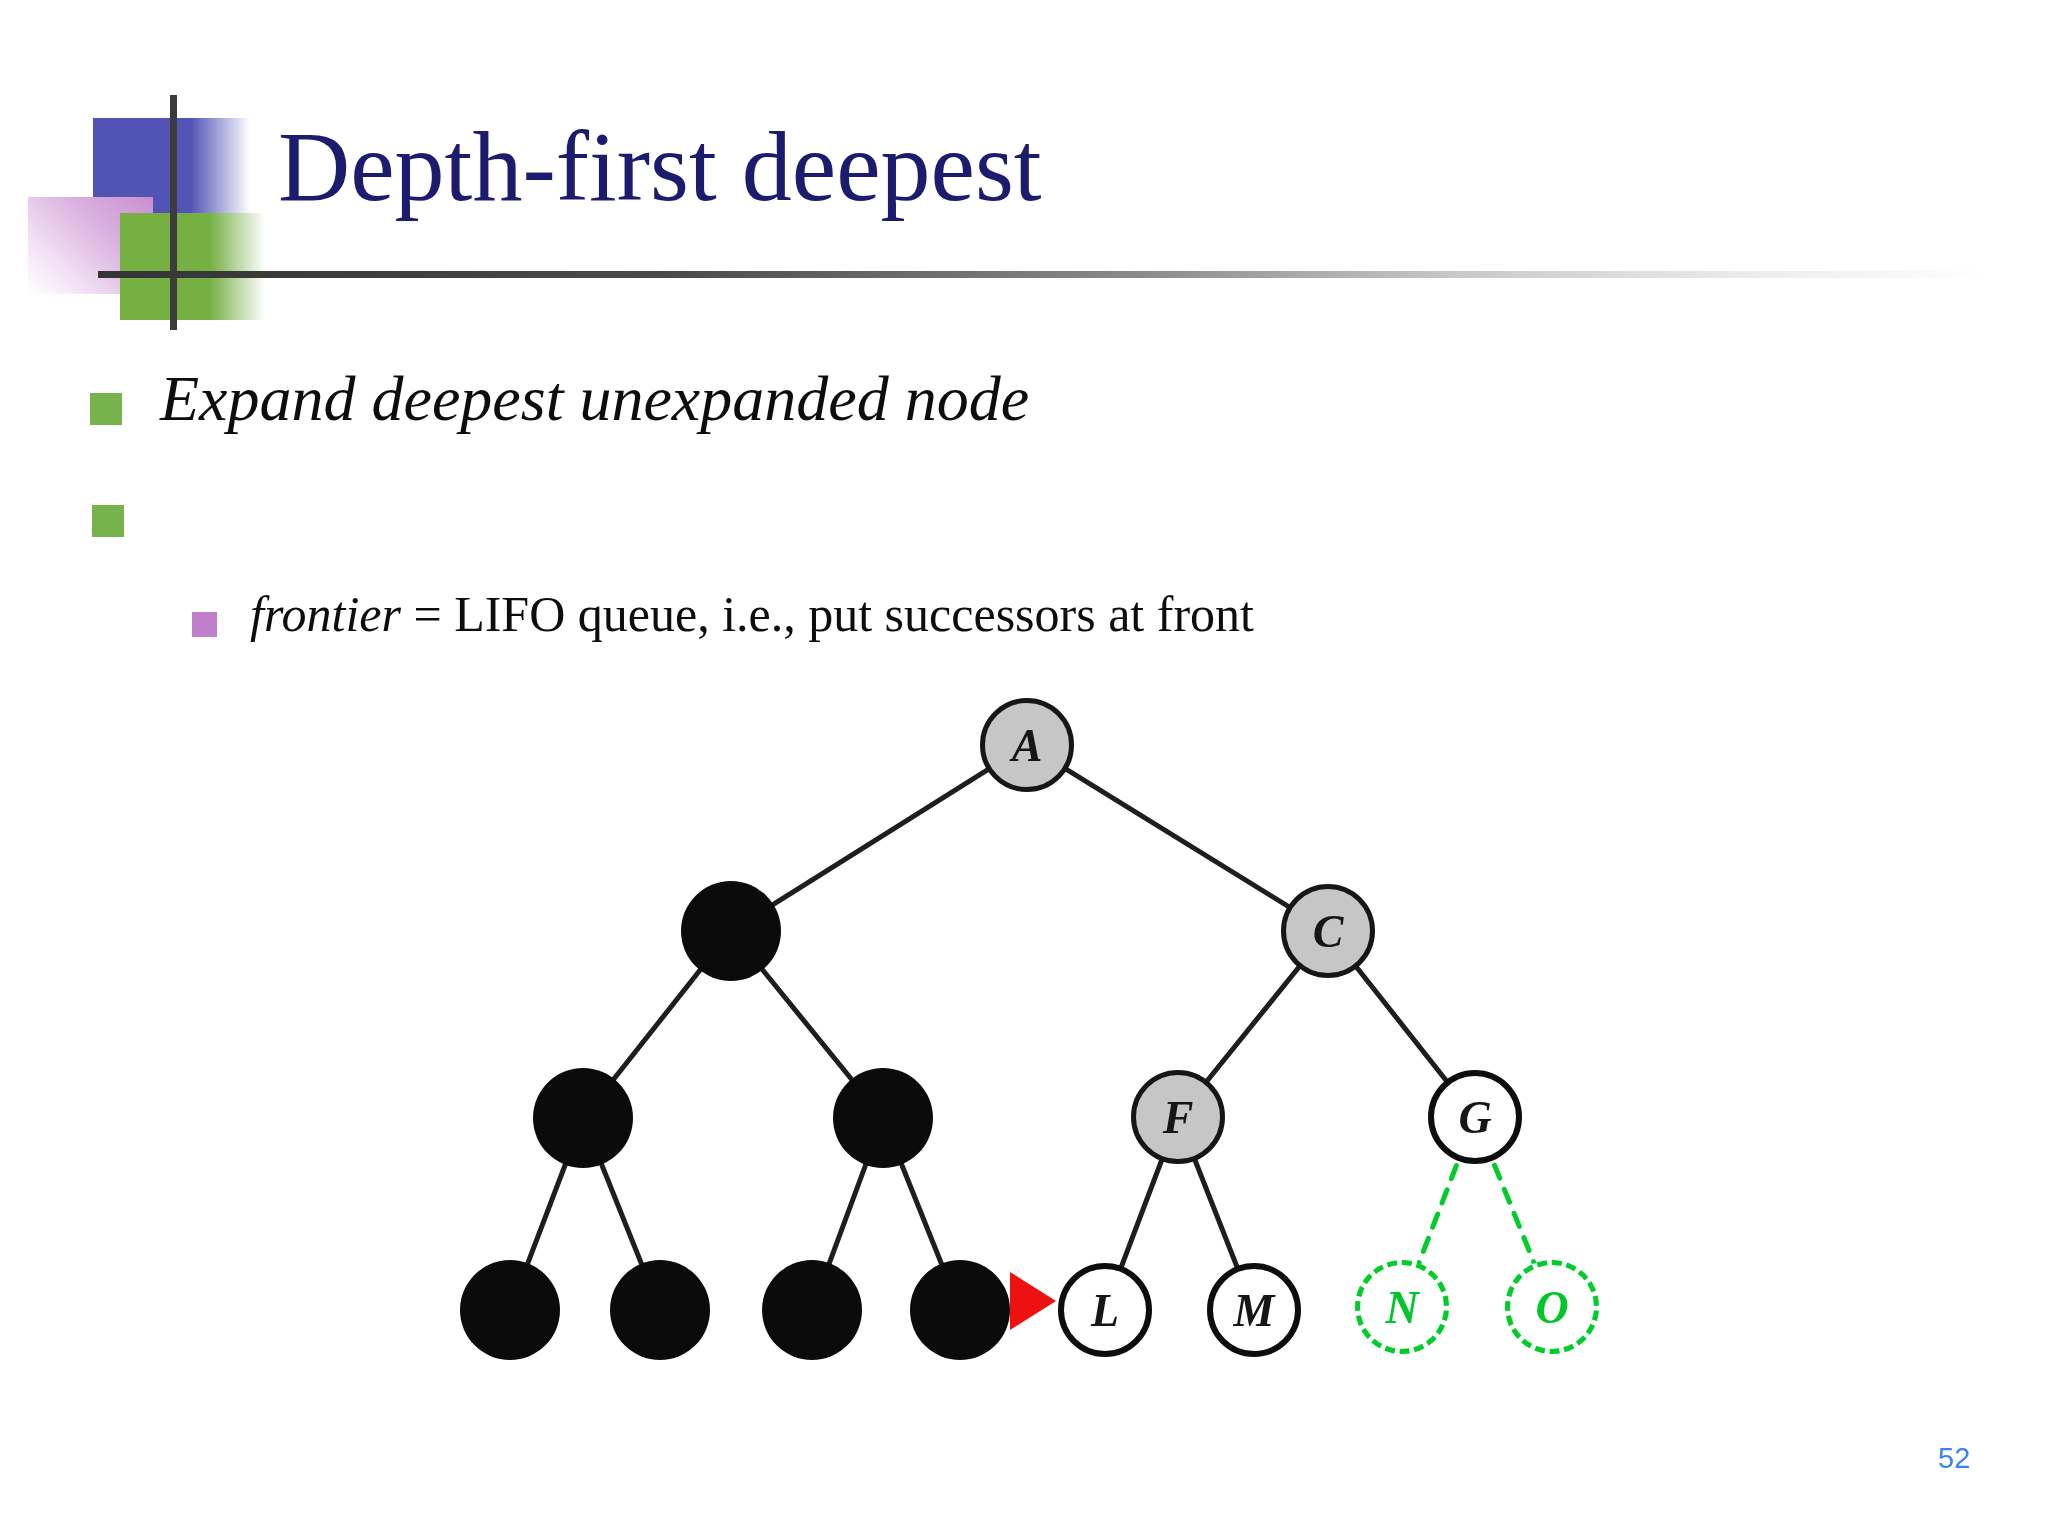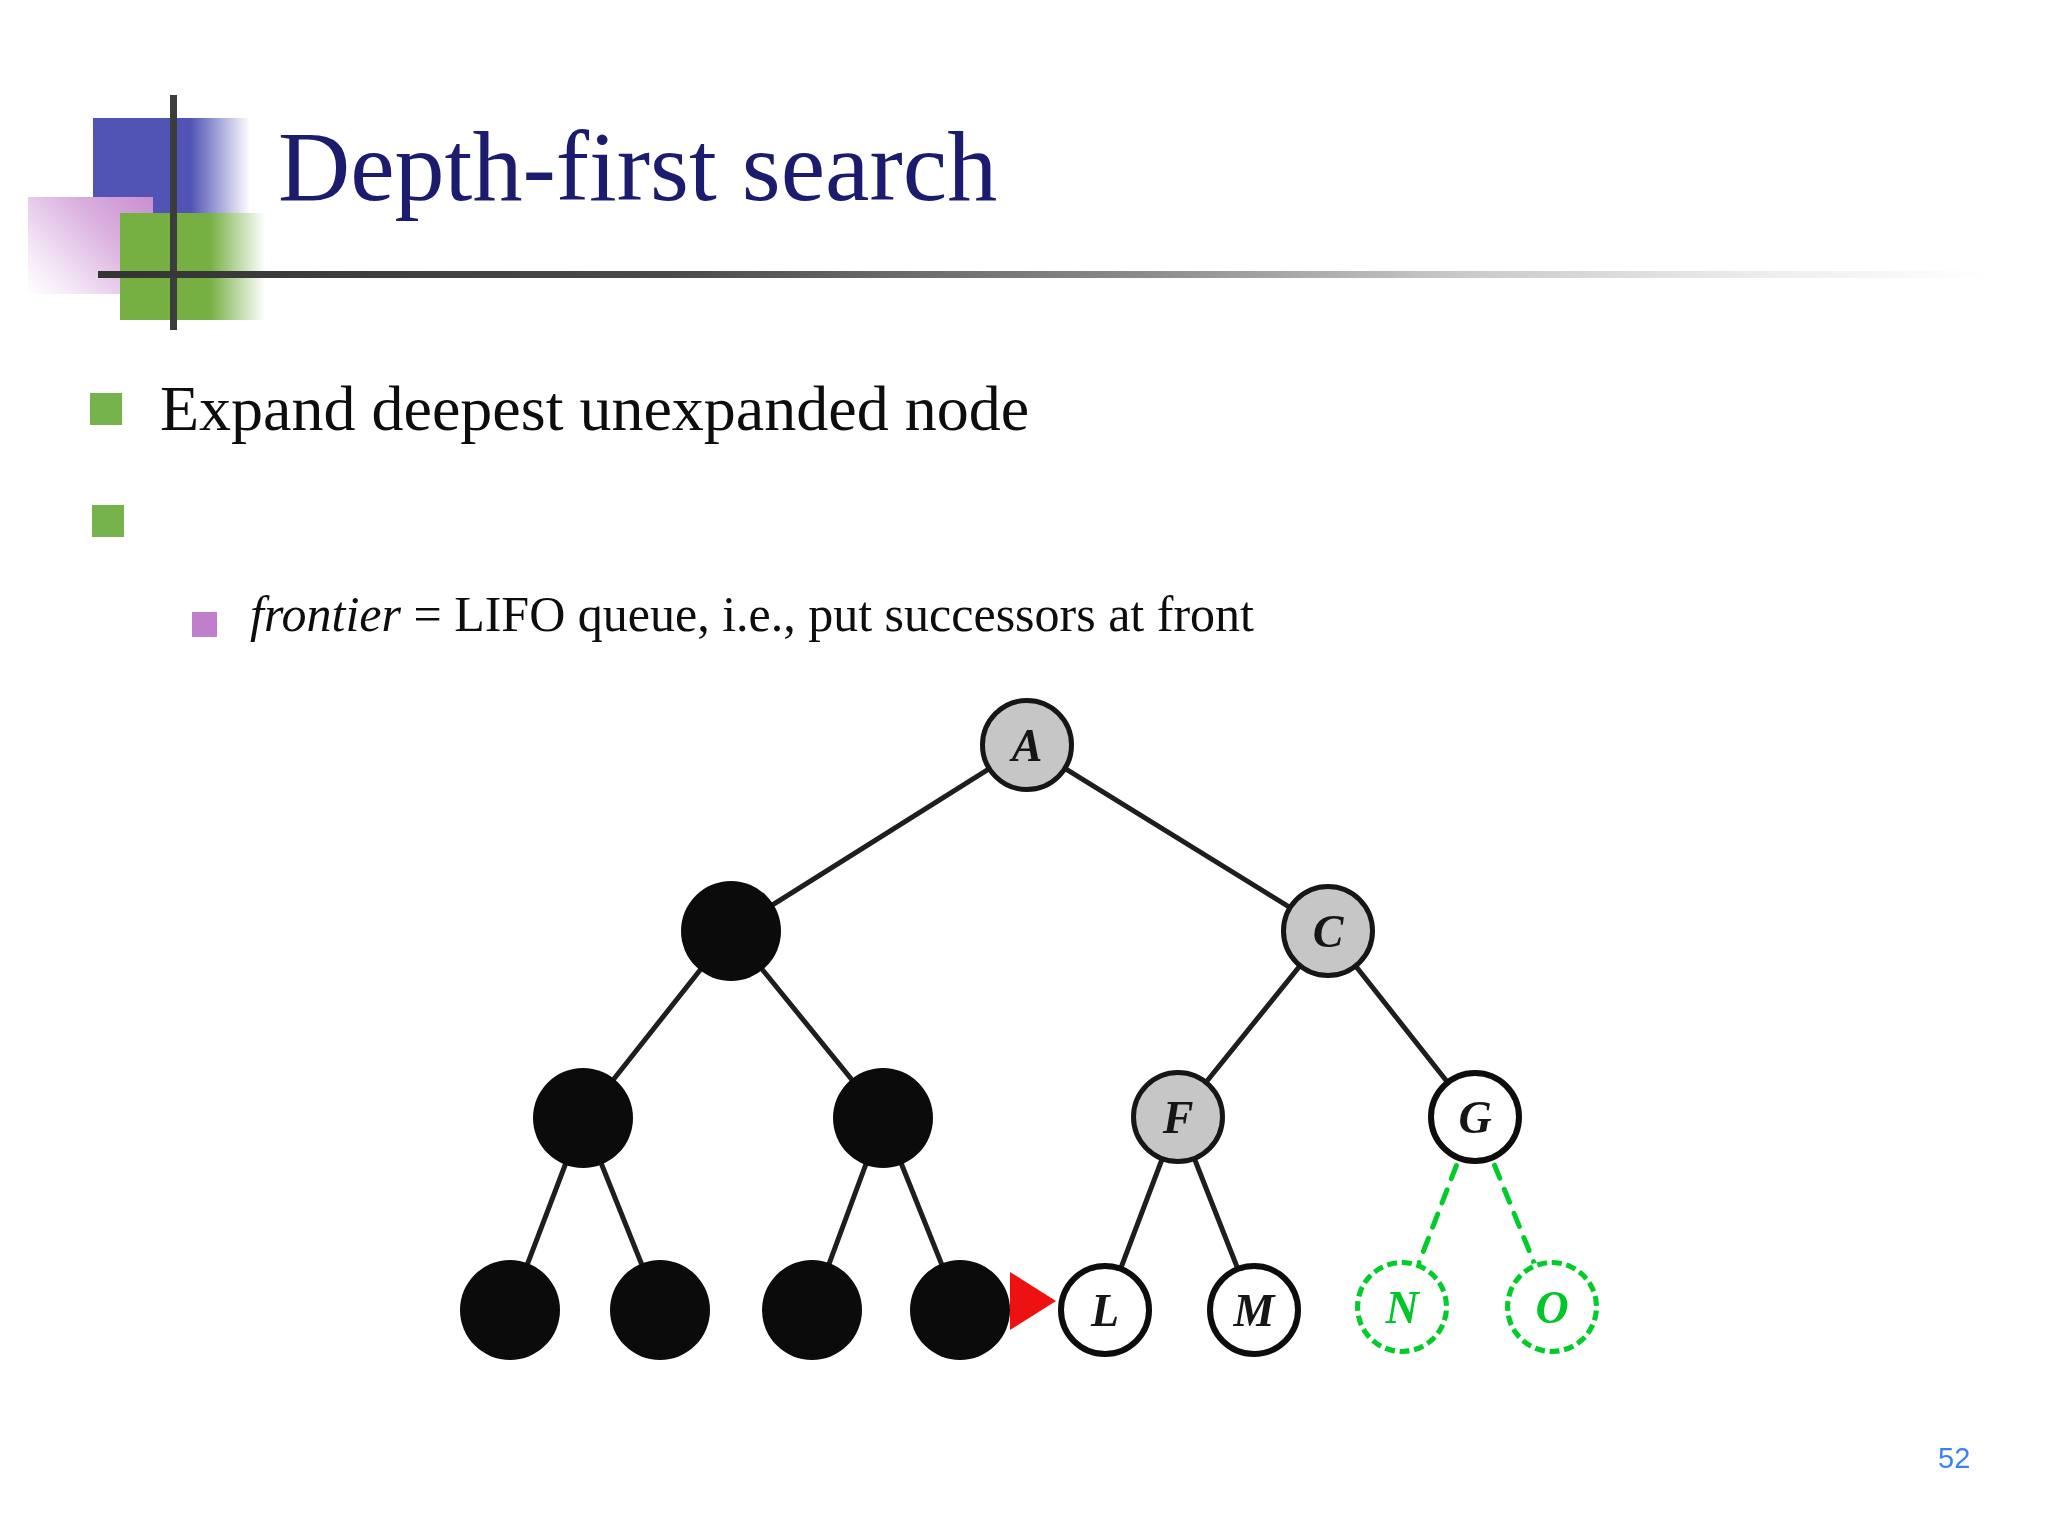--- a/index.html
+++ b/index.html
@@ -41,21 +41,21 @@
     position:absolute;left:278px;top:112px;
     font-size:100px;line-height:1.1;
     color:#1c1c6e;white-space:nowrap;z-index:5;
   }
   
   .bullet-square{position:absolute;z-index:5;}
   #b1-marker{left:90px;top:393px;width:32px;height:32px;background:#77b34c;}
   #b2-marker{left:92px;top:505px;width:32px;height:32px;background:#77b34c;}
   #b3-marker{left:192px;top:612px;width:25px;height:25px;background:#c07fcb;}
   .bullet-text{position:absolute;white-space:nowrap;z-index:5;color:#0d0d0d;}
-  #bullet1-text{left:160px;top:372px;font-size:64px;}
+  #bullet1-text{left:160px;top:362px;font-size:64px;font-style:italic;}
   #bullet2-text{left:168px;top:490px;font-size:64px;}
   #bullet2-text .impl{color:#4d4db3;}
   #bullet2-text .colon{color:#141414;}
   #bullet3-text{left:250px;top:585px;font-size:50px;}
   #bullet3-text .lead{font-style:italic;}
   
   #tree-edges{position:absolute;left:0;top:0;z-index:6;pointer-events:none;}
   .node{
     position:absolute;z-index:7;
     box-sizing:border-box;border-radius:50%;
@@ -100,21 +100,21 @@
 <body>
 
 <div id="slide">
 
   <div class="decor" id="decor-blue"></div>
   <div class="decor" id="decor-purple"></div>
   <div class="decor" id="decor-green"></div>
   <div class="decor" id="decor-vline"></div>
   <div class="decor" id="decor-hrule"></div>
 
-  <div id="title">Depth-first search</div>
+  <div id="title">Depth-first deepest</div>
 
   <div class="bullet-square" id="b1-marker"></div>
   <div class="bullet-text" id="bullet1-text">Expand deepest unexpanded node</div>
 
   <div class="bullet-square" id="b2-marker"></div>
 
   <div class="bullet-square" id="b3-marker"></div>
   <div class="bullet-text" id="bullet3-text">
     <span class="lead">frontier</span><span> = LIFO queue, i.e., put successors at front</span>
   </div>

